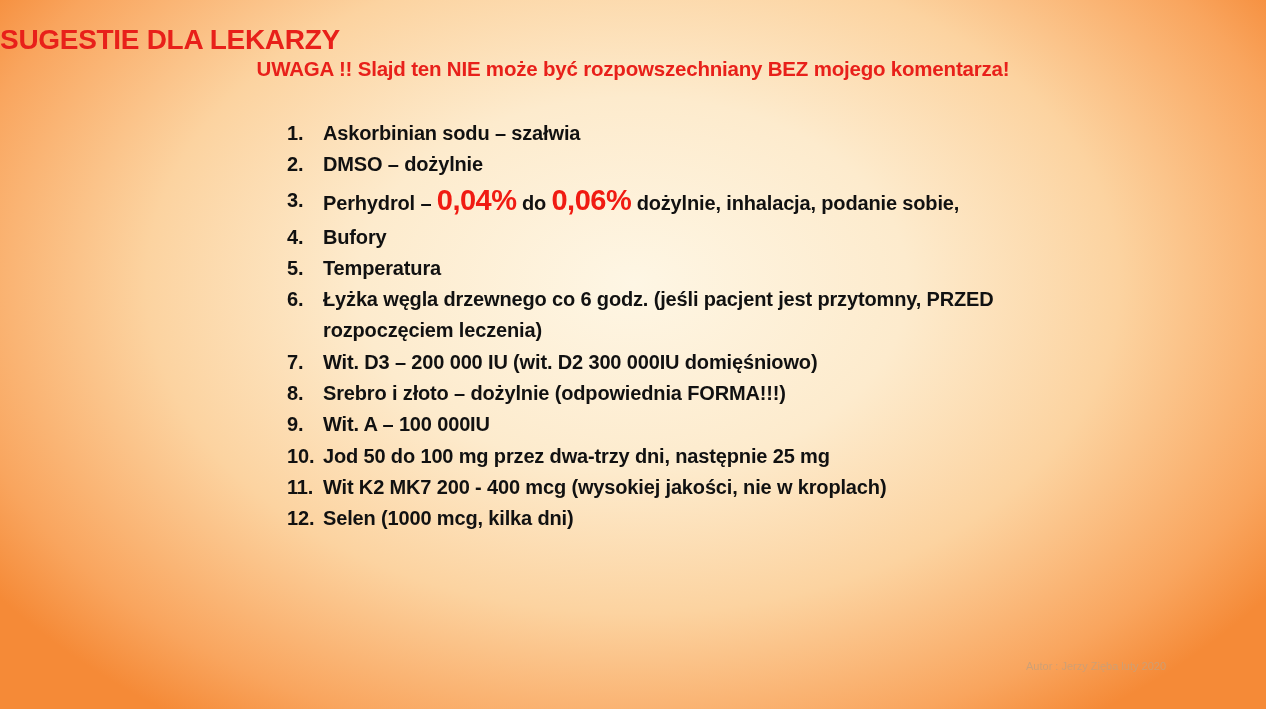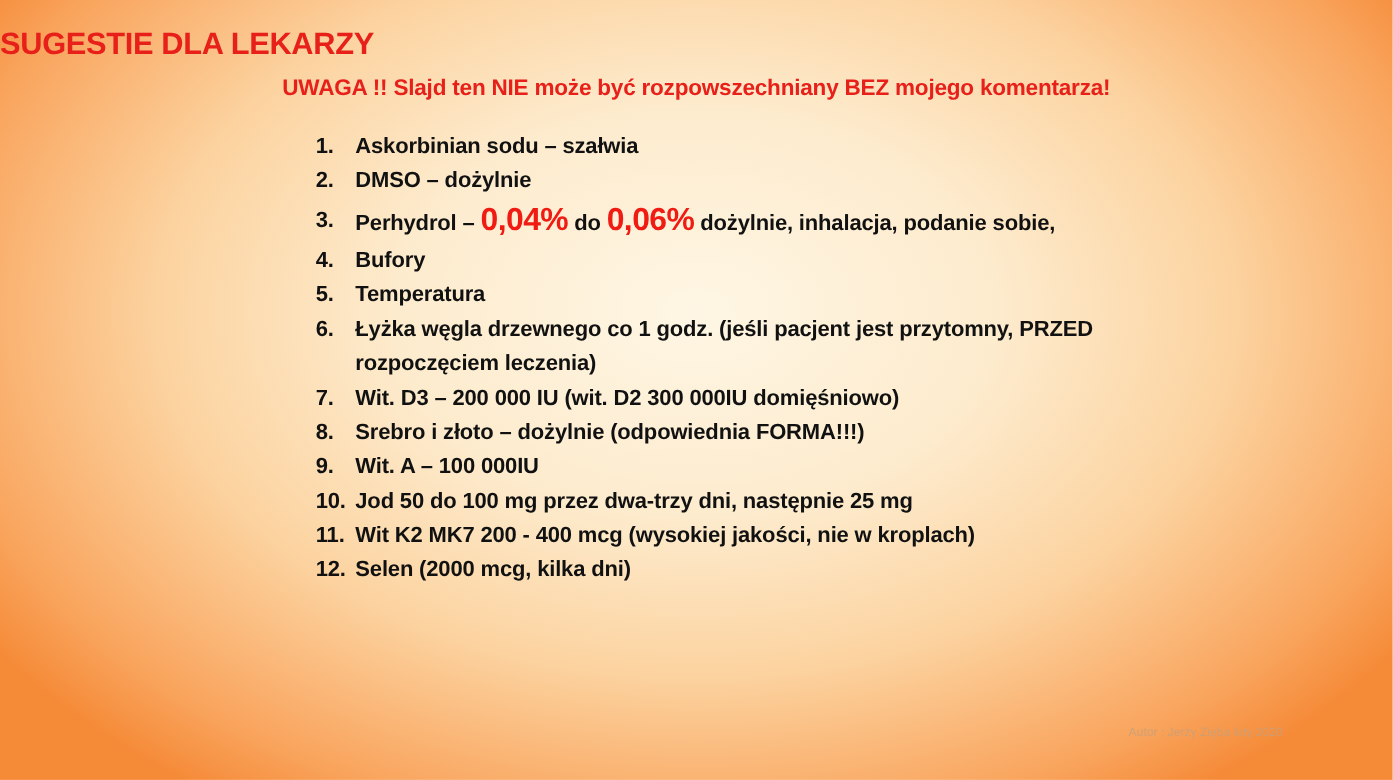--- a/index.html
+++ b/index.html
@@ -7,21 +7,21 @@
       width: 1266px; height: 709px; overflow: hidden; position: relative;
       font-family: "Liberation Sans", "DejaVu Sans", sans-serif;
       background: radial-gradient(ellipse 62% 75% at 50% 40%, #fef6e4 0%, #fdebcd 35%, #fcd3a0 62%, #f9a55e 88%, #f58a37 100%);
     }
     .slide { position: absolute; inset: 0; }
     .title {
       position: absolute; top: 24px; left: 0; width: 1090px; text-align: left;
       color: #e8201a; font-weight: bold; font-size: 28px; letter-spacing: -0.3px;
     }
     .warning {
-      position: absolute; top: 68px; left: 0; width: 1266px; text-align: center;
+      position: absolute; top: 57px; left: 0; width: 1266px; text-align: center;
       color: #e8201a; font-weight: bold; font-size: 20.5px; letter-spacing: -0.2px;
     }
     .list { position: absolute; top: 118px; left: 287px; width: 880px; }
     .item {
       display: flex; color: #111; font-weight: bold; font-size: 20px;
       line-height: 31.3px; letter-spacing: -0.15px;
     }
     .item.tall { line-height: 38px; }
     .num { width: 36px; flex: none; }
     .text { flex: 1; }
@@ -54,21 +54,21 @@
     <div class="item">
       <span class="num">4.</span>
       <span class="text">Bufory</span>
     </div>
     <div class="item">
       <span class="num">5.</span>
       <span class="text">Temperatura</span>
     </div>
     <div class="item" style="width:820px">
       <span class="num">6.</span>
-      <span class="text">Łyżka węgla drzewnego co 1 godz. (jeśli pacjent jest przytomny, PRZED rozpoczęciem leczenia)</span>
+      <span class="text">Łyżka węgla drzewnego co 6 godz. (jeśli pacjent jest przytomny, PRZED rozpoczęciem leczenia)</span>
     </div>
     <div class="item">
       <span class="num">7.</span>
       <span class="text">Wit. D3 – 200 000 IU (wit. D2 300 000IU domięśniowo)</span>
     </div>
     <div class="item">
       <span class="num">8.</span>
       <span class="text">Srebro i złoto – dożylnie (odpowiednia FORMA!!!)</span>
     </div>
     <div class="item">
@@ -78,18 +78,18 @@
     <div class="item">
       <span class="num">10.</span>
       <span class="text">Jod 50 do 100 mg przez dwa-trzy dni, następnie 25 mg</span>
     </div>
     <div class="item">
       <span class="num">11.</span>
       <span class="text">Wit K2 MK7 200 - 400 mcg (wysokiej jakości, nie w kroplach)</span>
     </div>
     <div class="item">
       <span class="num">12.</span>
-      <span class="text">Selen (2000 mcg, kilka dni)</span>
+      <span class="text">Selen (1000 mcg, kilka dni)</span>
     </div>
   </div>
 
   <div class="footer">Autor : Jerzy Zięba luty 2020</div>
 </div>
 
 </body></html>

